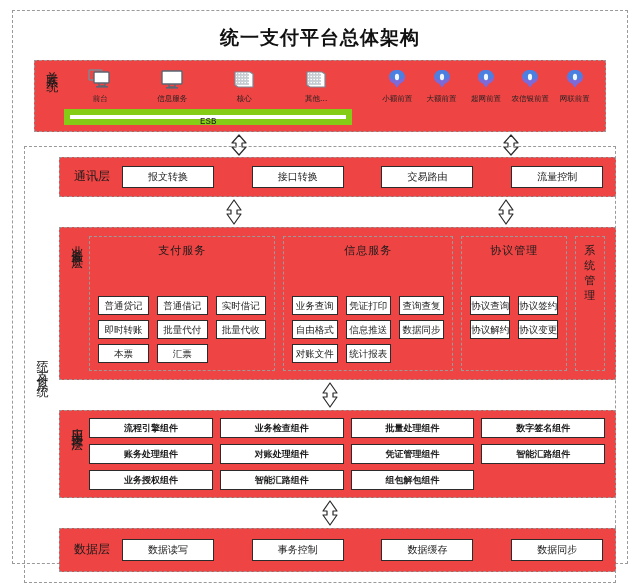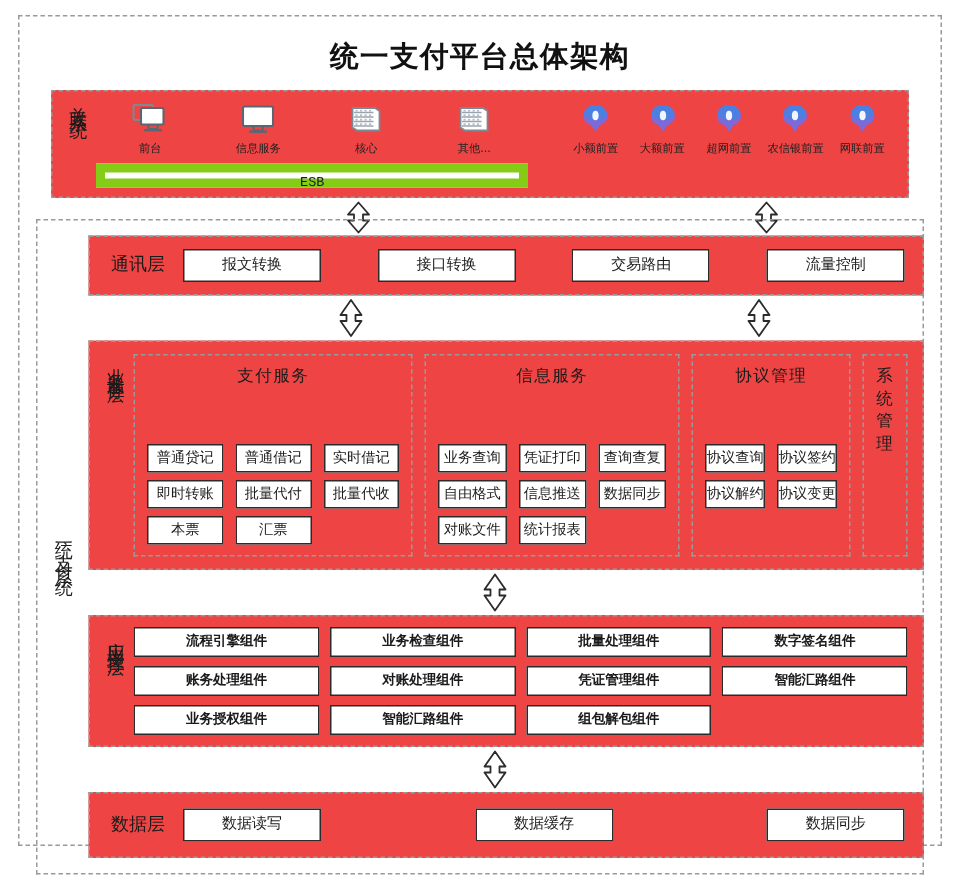--- a/index.html
+++ b/index.html
@@ -482,20 +482,21 @@
             <svg width="22" height="26" viewBox="0 0 22 26">
               <path d="M11 1 L18 11 L14 11 L14 15 L18 15 L11 25 L4 15 L8 15 L8 11 L4 11 Z" fill="#ffffff" stroke="#2b2b2b" stroke-width="1.2" stroke-linejoin="round"></path>
             </svg>
           </span>
         </div>
 
         <div class="band data-band">
           <div class="band-label horiz">数据层</div>
           <div class="data-cells">
             <div class="cell">数据读写</div>
+            <div class="cell">事务控制</div>
             <div class="cell">数据缓存</div>
             <div class="cell">数据同步</div>
           </div>
         </div>
 
       </div>
     </div>
 
   </div>
 </div>

